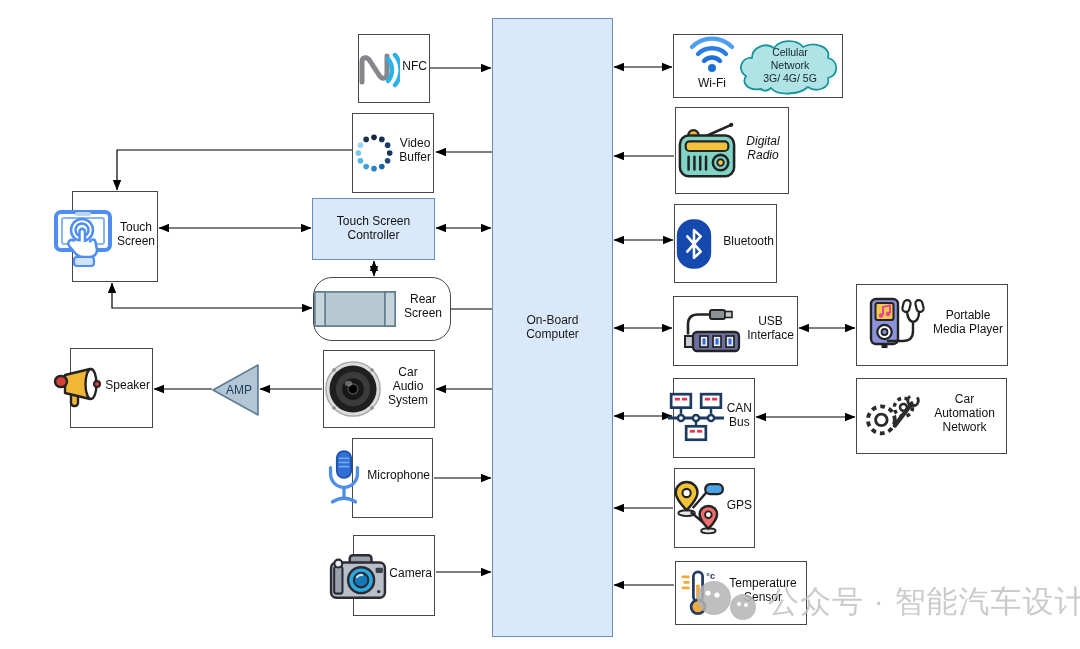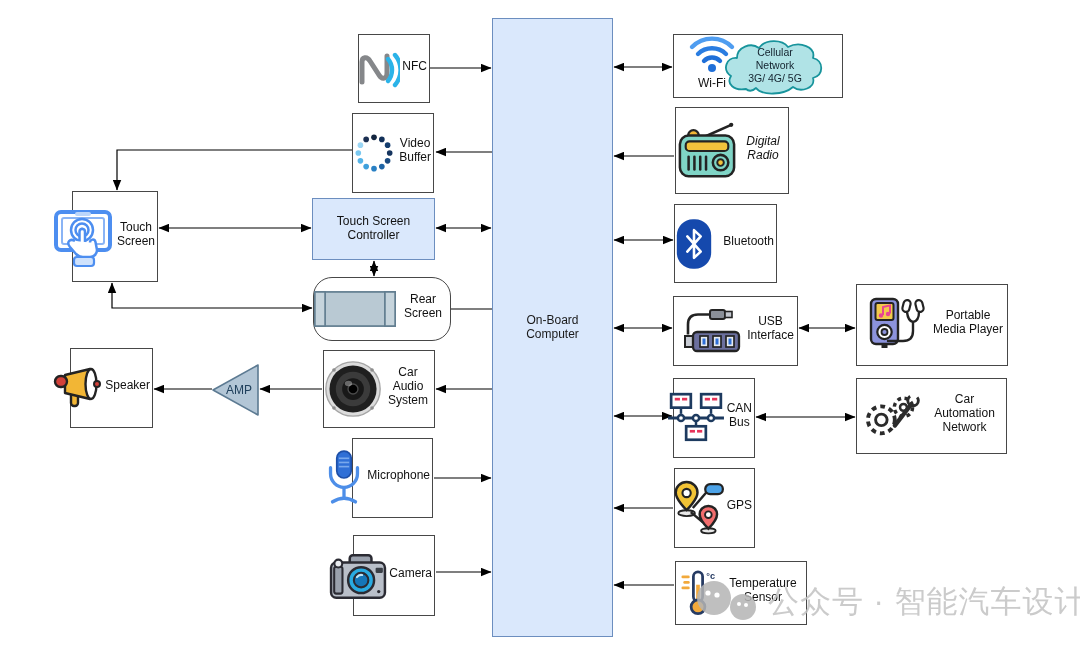--- a/index.html
+++ b/index.html
@@ -12,21 +12,21 @@
   .lbl{font-size:12px;color:#111;text-align:center;line-height:1.15;padding:0 2px 4px 2px;white-space:pre-line;}
   .bluebox{background:#dae8fc;border:1px solid #6c8ebf;}
   #computer{display:flex;align-items:center;justify-content:center;}
   #computer .lbl{padding:0;font-size:12px;color:#1a1a1a;}
   #tsc{justify-content:center;}
   #tsc .lbl{padding:0;}
   
   #wifi-box{flex-direction:row;}
   #wifi-box .wifi-left{position:absolute;left:10px;top:4px;width:56px;height:56px;
        display:flex;flex-direction:column;align-items:center;justify-content:flex-end;}
-  #wifi-box .cloud-wrap{position:absolute;right:16px;top:4px;width:102px;height:56px;}
+  #wifi-box .cloud-wrap{position:absolute;right:1px;top:4px;width:102px;height:56px;}
   #wifi-box .cloud-text{position:absolute;left:0;top:7px;width:100%;text-align:center;
        font-size:10.5px;line-height:1.25;color:#13222e;white-space:pre-line;z-index:2;}
   
   #amp{position:absolute;left:212px;top:364px;width:47px;height:52px;z-index:2;}
   #amp .amp-label{position:absolute;left:14px;top:19px;font-size:12px;color:#20405c;}
   
   #watermark{position:absolute;left:690px;top:578px;z-index:5;display:flex;align-items:center;opacity:0.85;}
   #watermark .wm-text{font-size:31px;color:#c2c2c2;letter-spacing:1px;white-space:nowrap;}
   svg text{font-family:"Liberation Sans", sans-serif;}
 </style>

